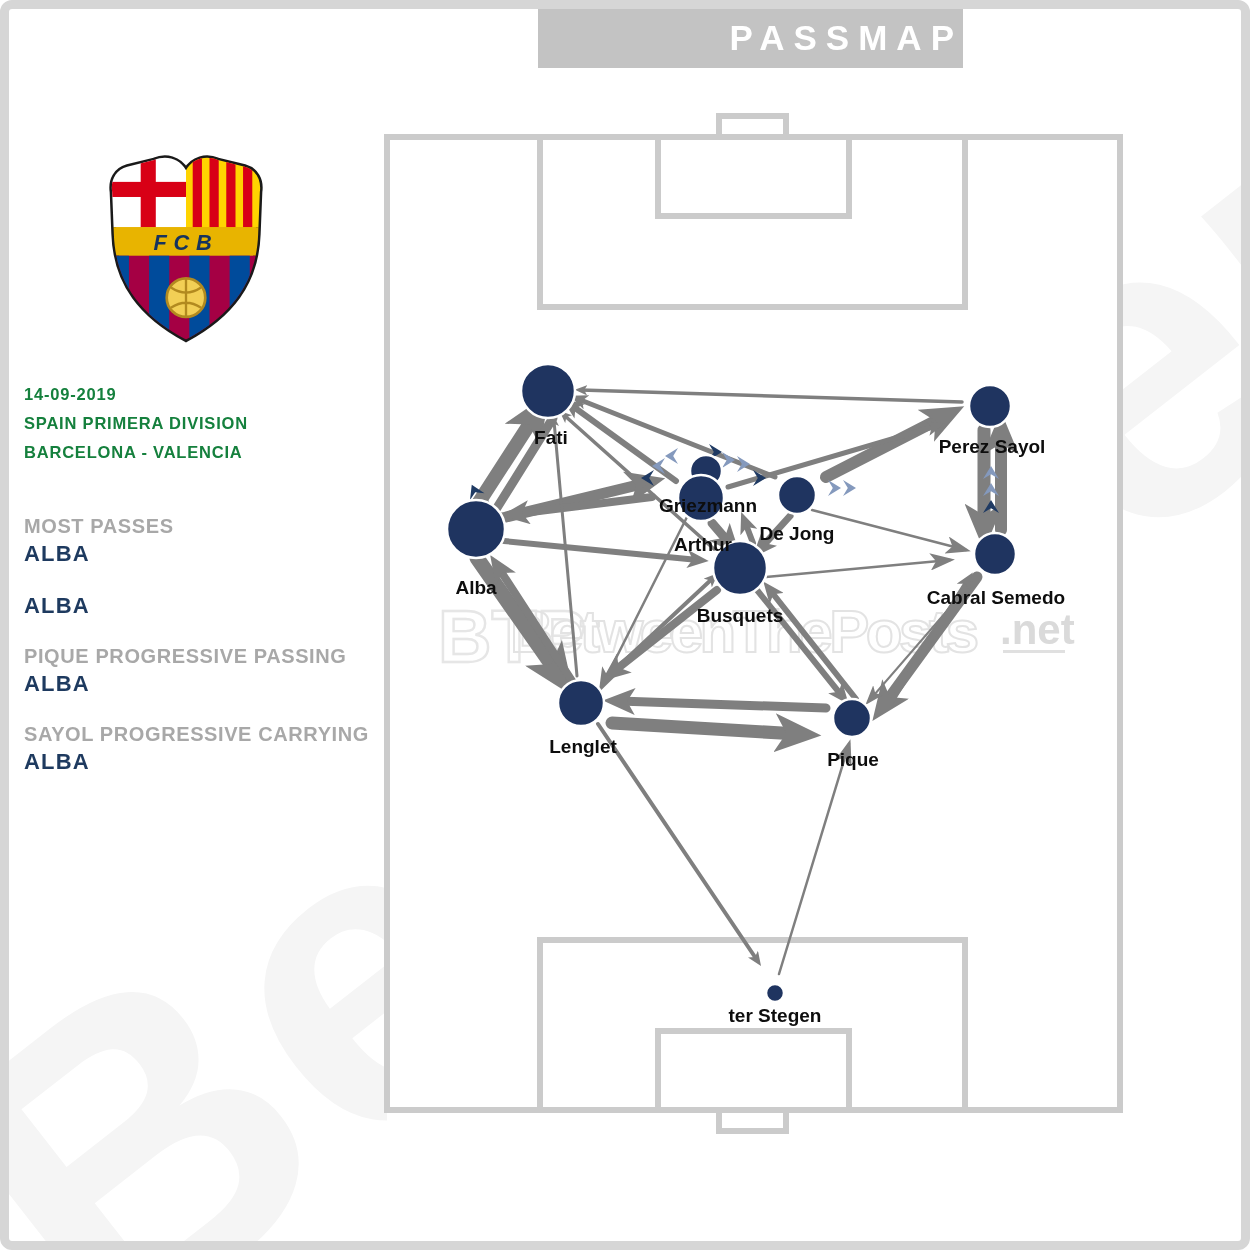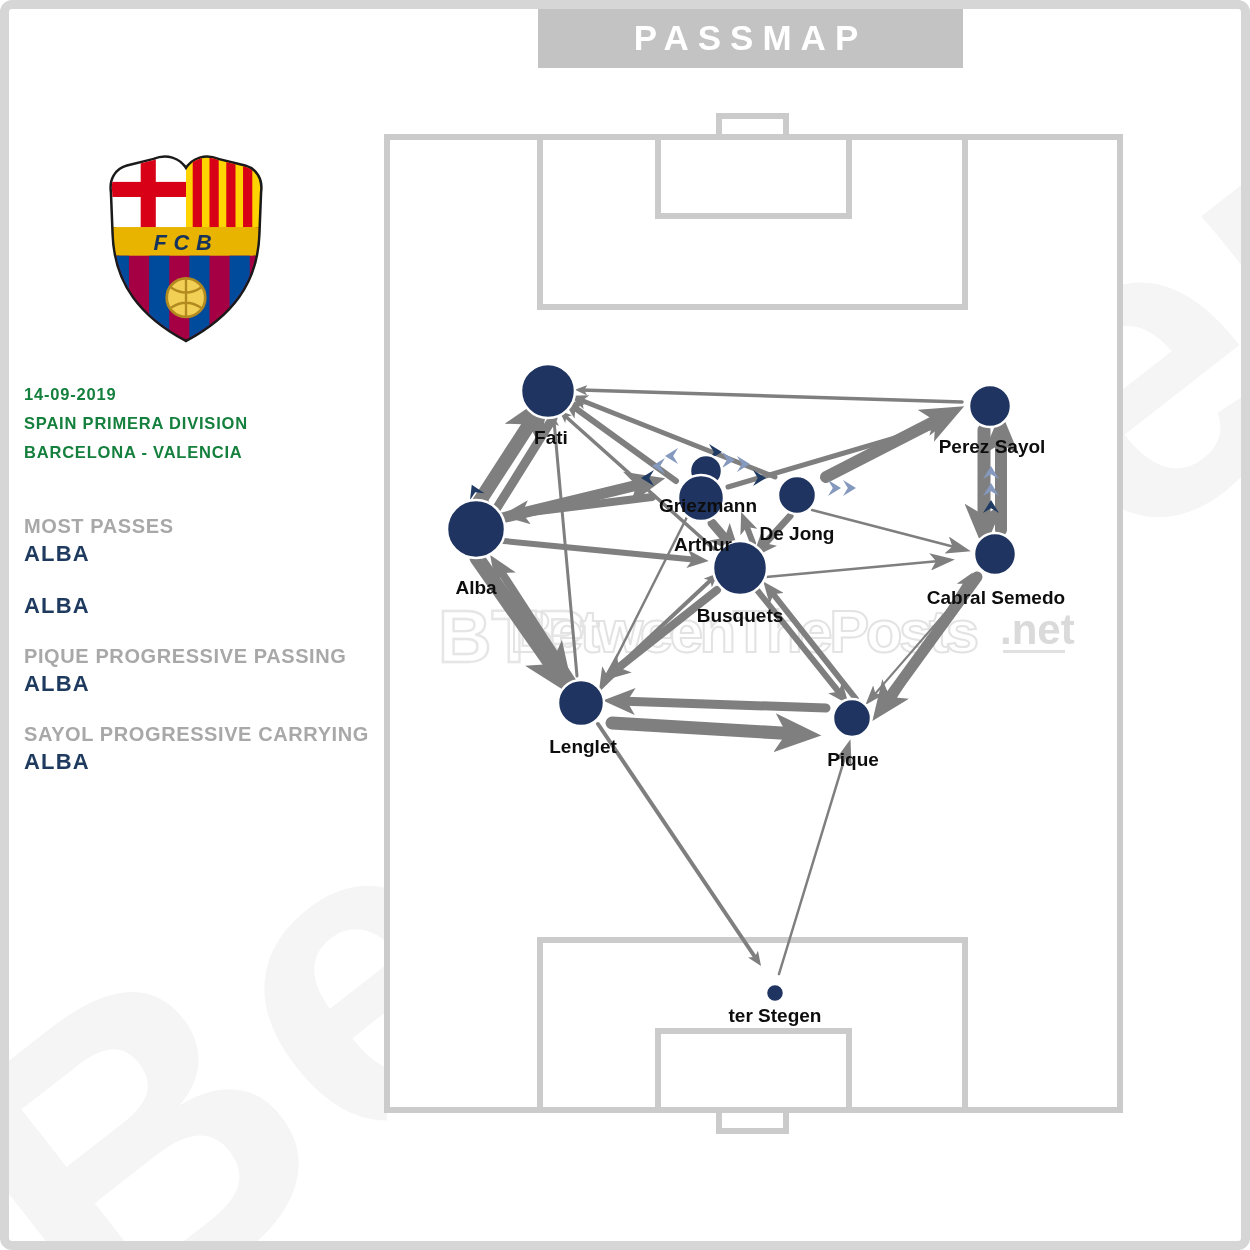--- a/index.html
+++ b/index.html
@@ -15,21 +15,21 @@
   
   .diag-wm-clip{position:absolute;inset:0;overflow:hidden;z-index:0;}
   .diag-wm{
     position:absolute;left:-140px;top:1050px;transform:rotate(-38deg);
     transform-origin:0 0;font-size:430px;font-weight:bold;color:#f5f5f5;
     white-space:nowrap;letter-spacing:6px;
   }
   
   .banner{
     position:absolute;left:538px;top:8px;width:425px;height:60px;
-    background:#c3c3c3;display:flex;align-items:center;justify-content:center;
+    background:#c3c3c3;display:flex;align-items:center;justify-content:flex-end;
     z-index:30;
   }
   .banner span{
     color:#ffffff;font-size:35px;font-weight:bold;letter-spacing:9px;
   }
   
   .sidebar{position:absolute;left:24px;top:150px;width:360px;z-index:20;}
   .crest{margin-left:78px;margin-bottom:28px;font-style:italic;}
   .matchinfo{margin-top:8px;}
   .matchinfo div{

